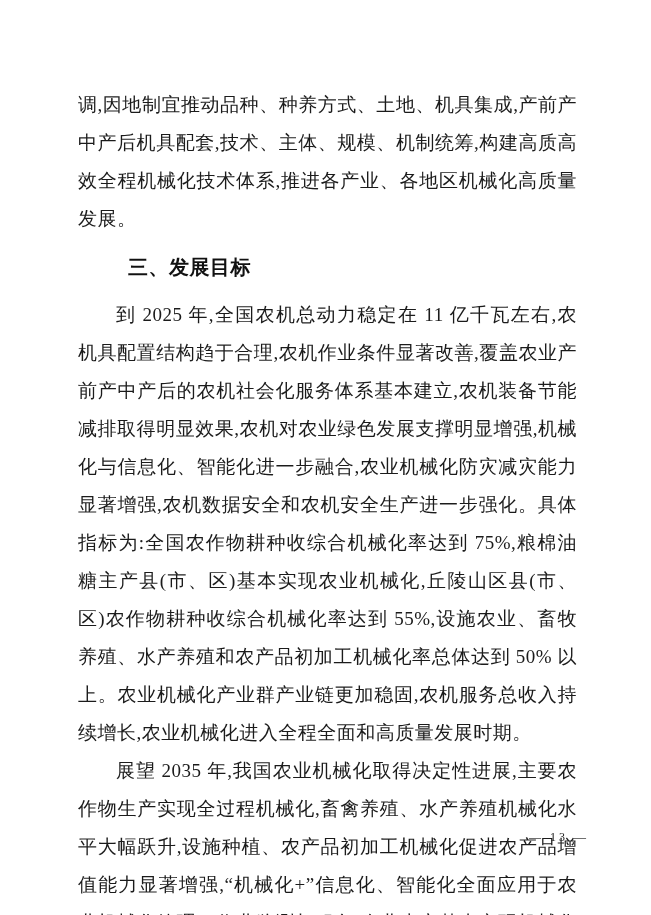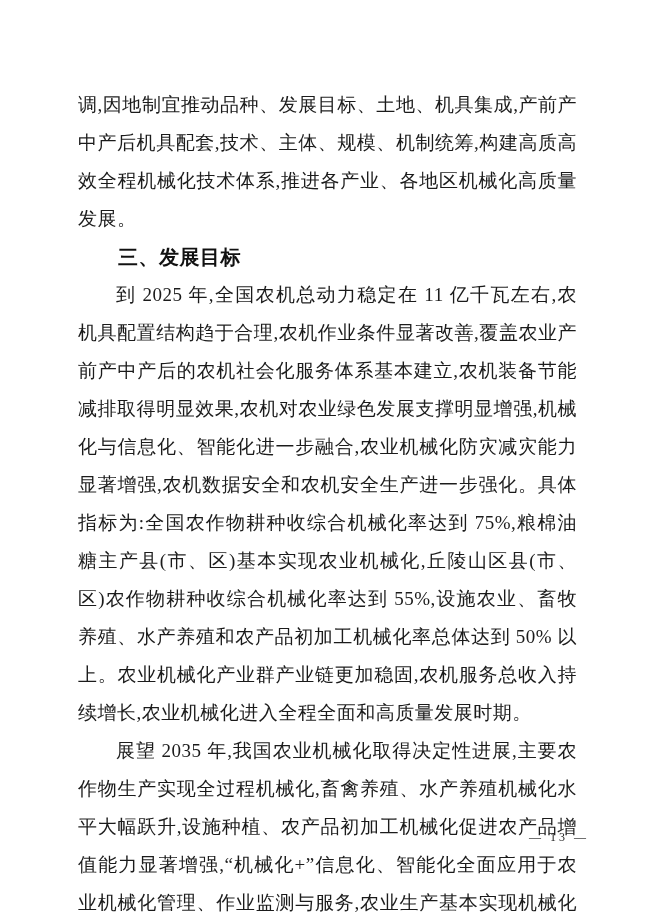--- a/index.html
+++ b/index.html
@@ -24,21 +24,21 @@
     text-justify: inter-character;
     letter-spacing: 0.5px;
   }
   .text-block p {
     margin: 0;
     text-indent: 2em;
     text-align-last: left;
   }
   .text-block p.continuation { text-indent: 0; }
   .section-heading {
-    margin: 0;
+    margin: 10px;
     font-family: "Liberation Sans", "DejaVu Sans", sans-serif;
     font-size: 20px;
     line-height: 38px;
     font-weight: bold;
     text-indent: 2em;
     color: #111111;
   }
   .page-number {
     position: absolute;
     top: 830px;
@@ -66,21 +66,21 @@
     text-shadow: 2px 2px 1px #a6a6a6, 1px 1px 0 #c2c2c2;
     white-space: nowrap;
   }
 </style>
 </head>
 <body>
 
 <div class="page">
 
   <div class="text-block">
-    <p class="continuation">调,因地制宜推动品种、发展目标、土地、机具集成,产前产中产后机具配套,技术、主体、规模、机制统筹,构建高质高效全程机械化技术体系,推进各产业、各地区机械化高质量发展。</p>
+    <p class="continuation">调,因地制宜推动品种、种养方式、土地、机具集成,产前产中产后机具配套,技术、主体、规模、机制统筹,构建高质高效全程机械化技术体系,推进各产业、各地区机械化高质量发展。</p>
     <h2 class="section-heading">三、发展目标</h2>
     <p>到 2025 年,全国农机总动力稳定在 11 亿千瓦左右,农机具配置结构趋于合理,农机作业条件显著改善,覆盖农业产前产中产后的农机社会化服务体系基本建立,农机装备节能减排取得明显效果,农机对农业绿色发展支撑明显增强,机械化与信息化、智能化进一步融合,农业机械化防灾减灾能力显著增强,农机数据安全和农机安全生产进一步强化。具体指标为:全国农作物耕种收综合机械化率达到 75%,粮棉油糖主产县(市、区)基本实现农业机械化,丘陵山区县(市、区)农作物耕种收综合机械化率达到 55%,设施农业、畜牧养殖、水产养殖和农产品初加工机械化率总体达到 50% 以上。农业机械化产业群产业链更加稳固,农机服务总收入持续增长,农业机械化进入全程全面和高质量发展时期。</p>
     <p>展望 2035 年,我国农业机械化取得决定性进展,主要农作物生产实现全过程机械化,畜禽养殖、水产养殖机械化水平大幅跃升,设施种植、农产品初加工机械化促进农产品增值能力显著增强,“机械化+”信息化、智能化全面应用于农业机械化管理、作业监测与服务,农业生产基本实现机械化全覆盖,机械化全程全面和高质量支撑农业农村现代化的格局基本形成。</p>
   </div>
 
   <div class="page-number">— 13 —</div>
 
 
 </div>
 

